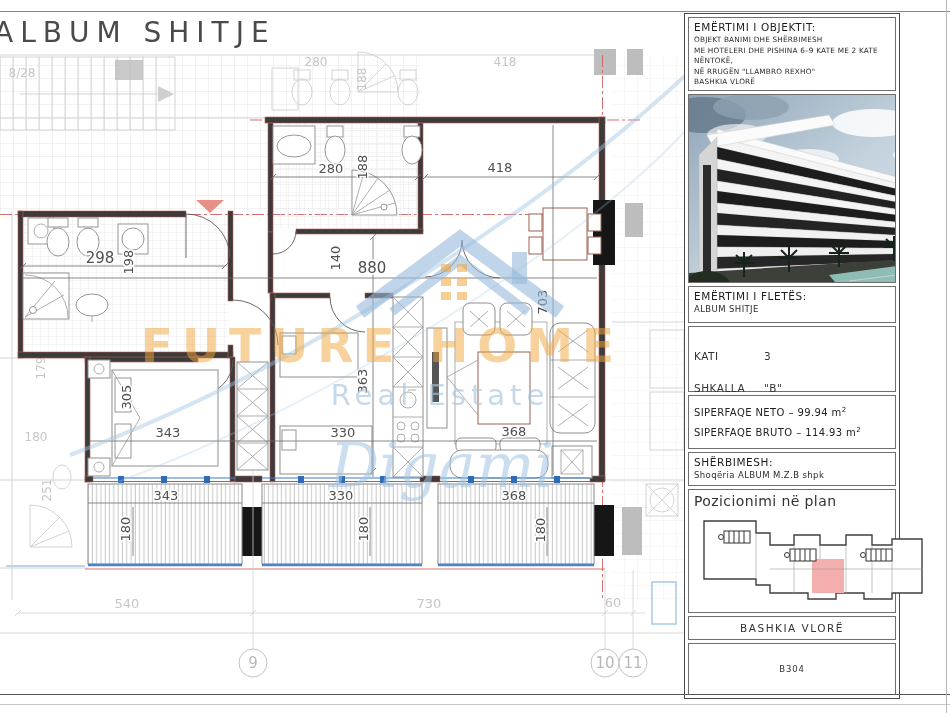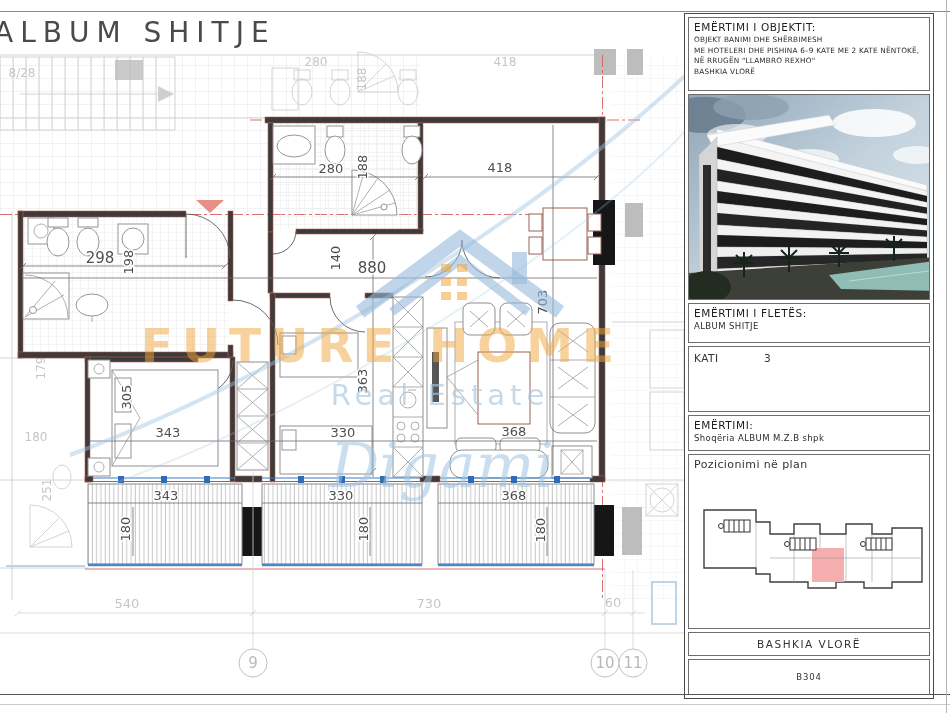--- a/index.html
+++ b/index.html
@@ -5,36 +5,36 @@
   html,body{margin:0;padding:0;background:#fff;}
   .sheet{position:relative;width:950px;height:713px;background:#ffffff;overflow:hidden;
          font-family:"DejaVu Sans","Liberation Sans",sans-serif;color:#333;}
   .hline{position:absolute;left:0;width:950px;height:0;}
   .topline{top:11px;border-top:1.5px solid #8a8a8a;}
   .botline1{top:694px;border-top:1.6px solid #555;}
   .botline2{top:704px;border-top:1px solid #c9c9c9;}
   .rightedge{position:absolute;left:946px;top:0;height:713px;width:0;border-left:1px solid #b5b5b5;}
 
   
-  .tb{position:absolute;left:684px;top:13px;width:250px;height:686px;border:1.5px solid #4a4a4a;
+  .tb{position:absolute;left:684px;top:13px;width:216px;height:686px;border:1.5px solid #4a4a4a;
       background:#fff;box-sizing:border-box;padding:3px;display:flex;flex-direction:column;gap:3px;}
   .tb-box{border:1px solid #6e6e6e;box-sizing:border-box;padding:3px 5px;background:#fff;}
   .tb-label{font-size:10.5px;letter-spacing:.6px;color:#1d1d1d;}
   .tb-small{font-size:7.3px;letter-spacing:.2px;color:#2a2a2a;line-height:1.45;margin-top:2px;}
   .tb-value{font-size:8.5px;letter-spacing:.4px;color:#2a2a2a;margin-top:2px;}
   .tb-photo{padding:0;height:206px;overflow:hidden;}
-  .tb-row{display:flex;align-items:flex-start;font-size:10.5px;letter-spacing:.5px;margin:2px 0;}
+  .tb-row{display:flex;align-items:flex-start;font-size:10.5px;letter-spacing:.5px;margin:20px 0;}
   .tb-row .k{display:inline-block;min-width:56px;margin-right:14px;white-space:nowrap;}
   .tb-area-line{font-size:10px;letter-spacing:.4px;margin:7px 0;color:#222;}
   .tb-area-line sup{font-size:7px;}
   .tb-center{text-align:center;}
   .tb-mun{font-size:10.5px;letter-spacing:1.5px;padding:5px 0;}
-  .tb-code{font-size:8.5px;letter-spacing:.8px;padding:12px 0;}
+  .tb-code{font-size:8.5px;letter-spacing:.8px;padding:20px 0;}
   .tb-pos{flex:1;display:flex;flex-direction:column;}
-  .tb-pos-label{font-size:11px;color:#333;letter-spacing:.4px;}
+  .tb-pos-label{font-size:14px;color:#333;letter-spacing:.4px;}
   .tb-pos svg{margin:auto;}
 
   
   .wall{fill:#3b3b3b;stroke:#b95c52;stroke-width:.6;}
   .col{fill:#161616;}
   .thin{stroke:#5a5a5a;stroke-width:.9;fill:none;}
   .fix{stroke:#8a8a8a;stroke-width:.9;fill:#fff;}
   .fur{stroke:#8f8f8f;stroke-width:1;fill:#fff;}
   .furx{stroke:#9b9b9b;stroke-width:.8;fill:none;}
   .wood{stroke:#9a6050;stroke-width:1;fill:#fff;}
@@ -511,25 +511,33 @@
     <div class="tb-box" style="height:40px">
       <div class="tb-label">EMËRTIMI I FLETËS:</div>
       <div class="tb-value">ALBUM SHITJE</div>
     </div>
 
     <div class="tb-box" style="height:66px">
       <div class="tb-row">
           <span class="k">KATI</span>
           <span>3</span>
         </div>
-    </div>
-
+      <div class="tb-row">
+          <span class="k">SHKALLA</span>
+          <span>"B"</span>
+        </div>
+    </div>
+
+    <div class="tb-box" style="height:58px">
+      <div class="tb-area-line"><span>SIPERFAQE NETO  –  99.94  m</span><sup>2</sup></div>
+      <div class="tb-area-line"><span>SIPERFAQE BRUTO  –  114.93  m</span><sup>2</sup></div>
+    </div>
 
     <div class="tb-box" style="height:36px">
-      <div class="tb-label">EMËRTIMI:</div>
+      <div class="tb-label">SHËRBIMESH:</div>
       <div class="tb-value">Shoqëria  ALBUM  M.Z.B  shpk</div>
     </div>
 
     <div class="tb-box tb-pos">
       <div class="tb-pos-label">Pozicionimi në plan</div>
       <svg width="236" height="100" viewBox="0 0 236 100">
         <path d="M10,12 L62,12 L62,24 L76,24 L76,36 L100,36 L100,26 L126,26 L126,36 L152,36 L152,26 L178,26 L178,36 L198,36 L198,30 L228,30 L228,84 L198,84 L198,90 L170,90 L170,84 L142,84 L142,90 L114,90 L114,84 L76,84 L76,76 L62,76 L62,70 L10,70 Z" fill="#ffffff" stroke="#3f3f3f" stroke-width="1.4"></path>
         <rect x="118" y="50" width="32" height="34" fill="#f5aeae"></rect>
         <g stroke="#9a9a9a" stroke-width=".6">
           <line x1="76" y1="60" x2="228" y2="60"></line>

